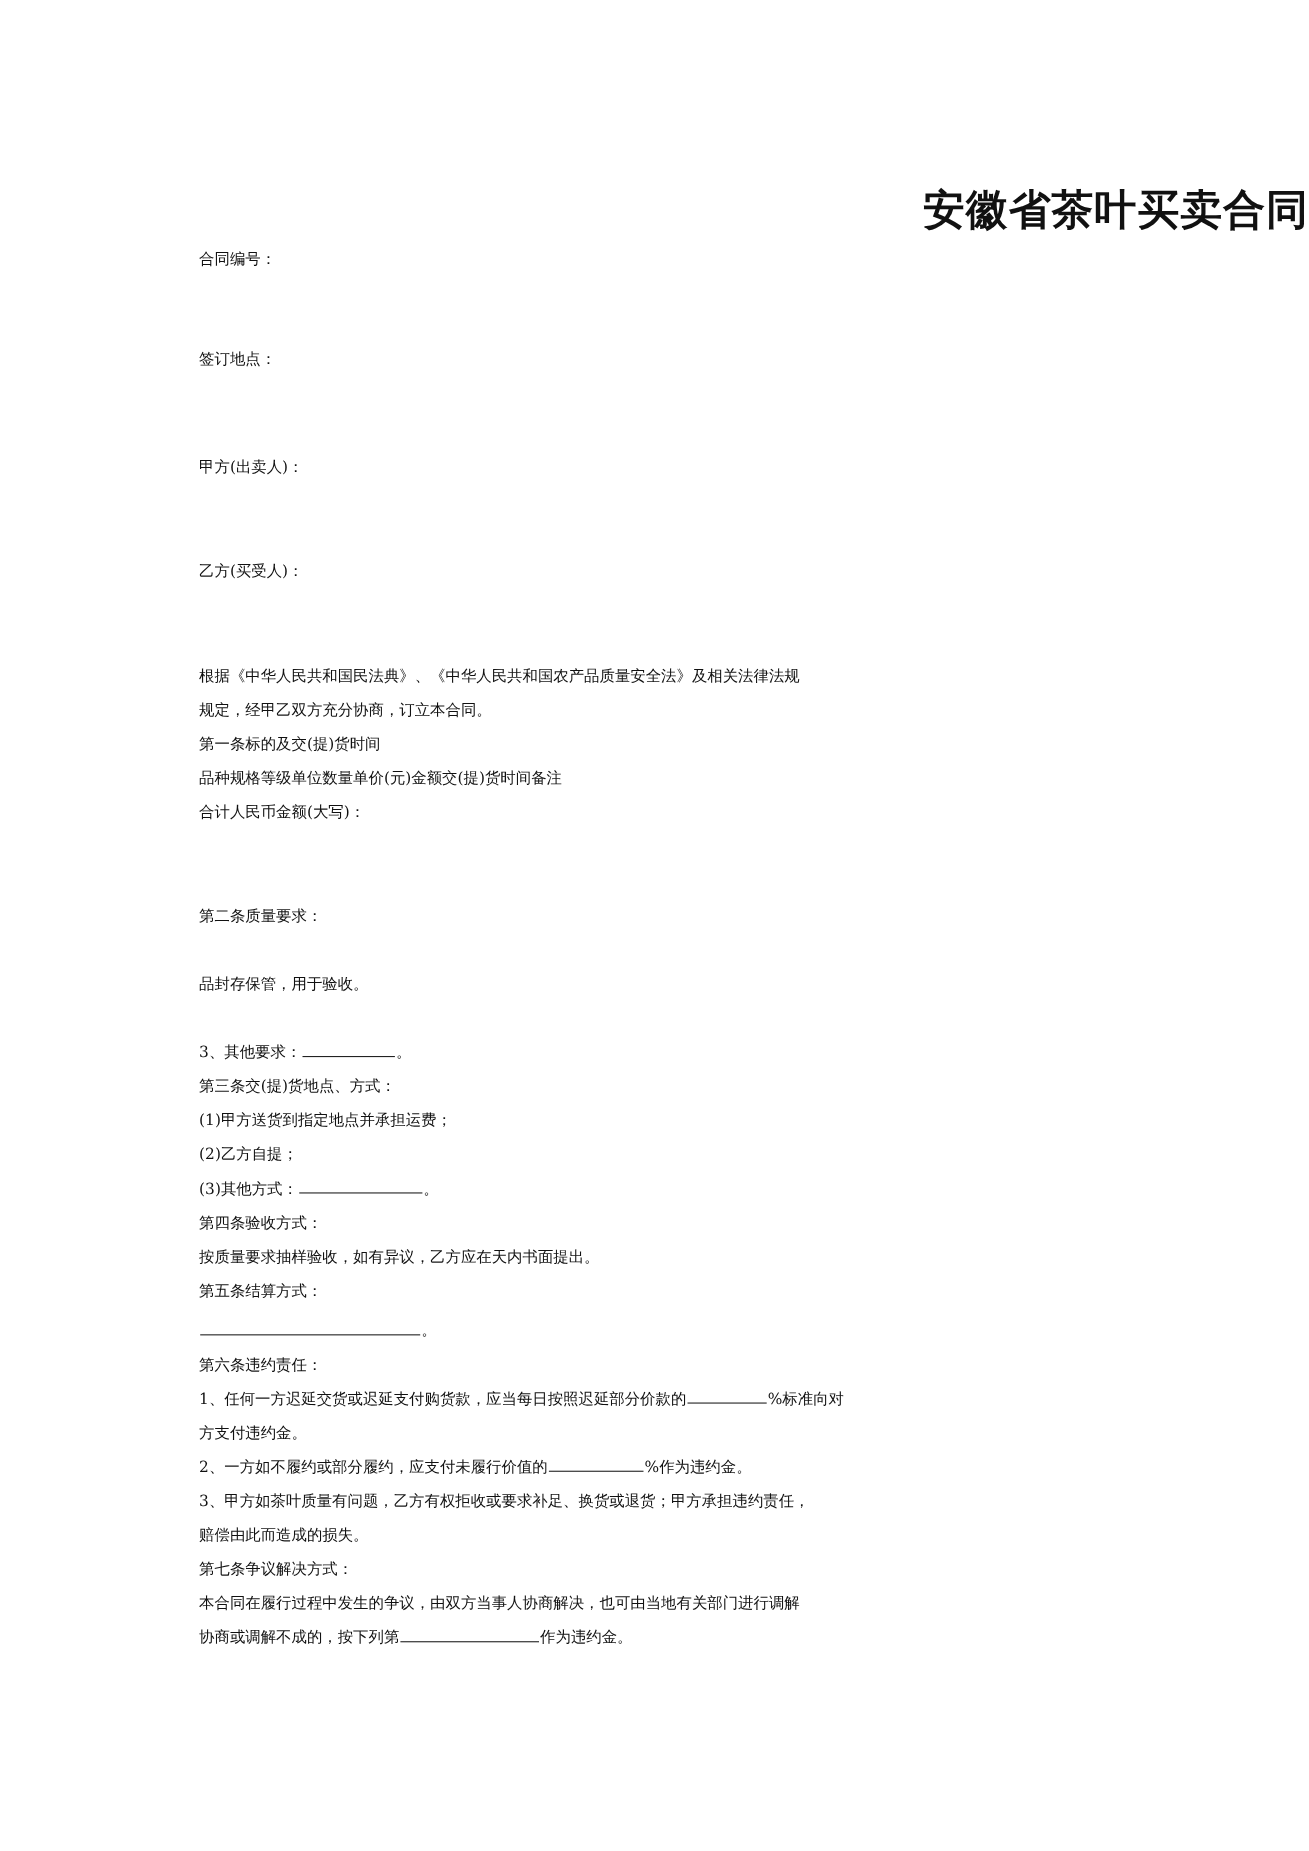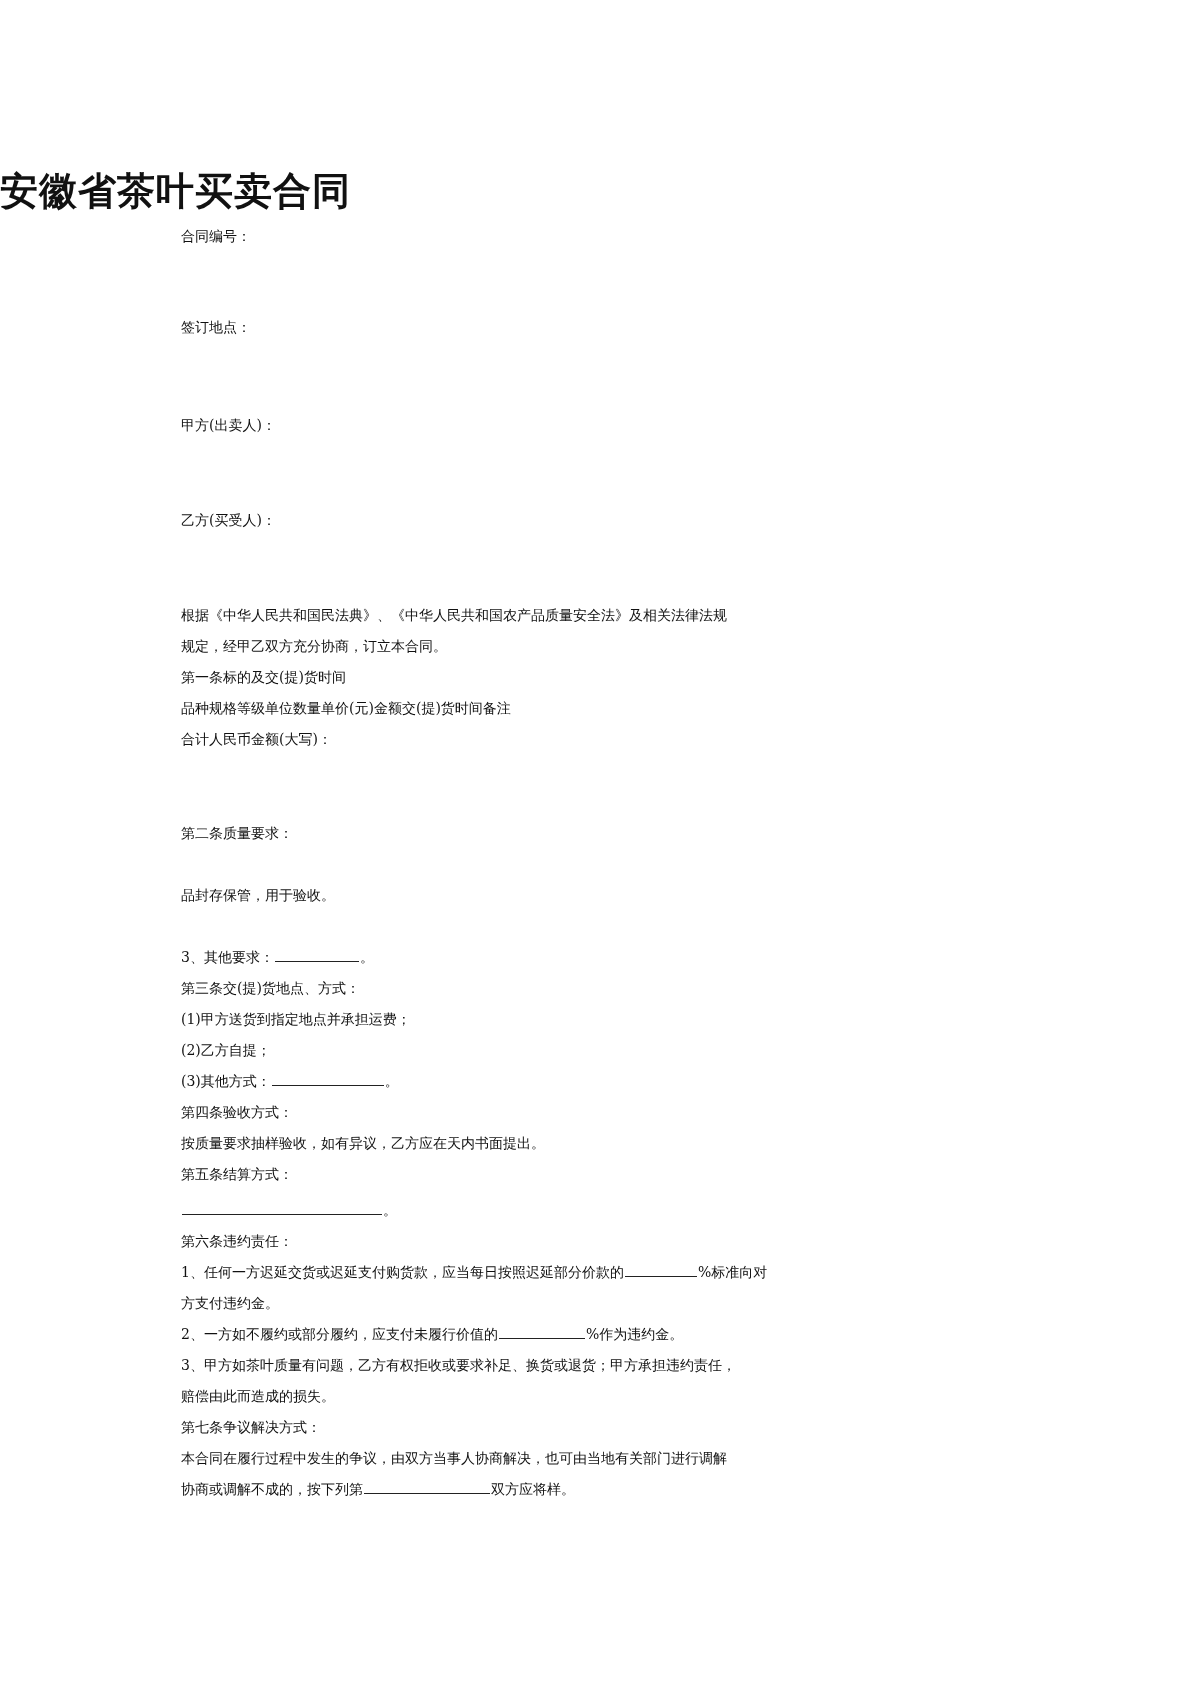--- a/index.html
+++ b/index.html
@@ -1,19 +1,19 @@
 <!DOCTYPE html>
 <html><head>
 <meta charset="utf-8">
 <style>
   html, body { margin: 0; padding: 0; background: #ffffff; }
   body { width: 1190px; height: 1683px; position: relative; overflow: hidden;
          font-family: "DejaVu Serif", "Liberation Serif", serif; color: #111; }
   .page { position: absolute; left: 0; top: 0; width: 1190px; height: 1683px; background: #fff; }
-  .title { position: absolute; left: 0; width: 1190px; top: 166px; text-align: left;
+  .title { position: absolute; left: 0; width: 1190px; top: 166px; text-align: right;
            font-size: 38px; font-weight: bold; letter-spacing: 1px; line-height: 50px; }
   .line { position: absolute; left: 181px; font-size: 14px; line-height: 30px; white-space: nowrap; }
   .blank { display: inline-block; border-bottom: 1px solid #222; height: 18px; vertical-align: baseline; margin: 0 1px; }
 </style>
 </head>
 <body>
 
 <div class="page">
   <div class="title">安徽省茶叶买卖合同</div>
 
@@ -57,15 +57,15 @@
   <div class="line" style="top:1288px">方支付违约金。</div>
   <div class="line" style="top:1319px">
     <span>2、一方如不履约或部分履约，应支付未履行价值的</span><span class="blank" style="width:86px"></span><span>%作为违约金。</span>
   </div>
   <div class="line" style="top:1350px">3、甲方如茶叶质量有问题，乙方有权拒收或要求补足、换货或退货；甲方承担违约责任，</div>
   <div class="line" style="top:1381px">赔偿由此而造成的损失。</div>
 
   <div class="line" style="top:1412px">第七条争议解决方式：</div>
   <div class="line" style="top:1443px">本合同在履行过程中发生的争议，由双方当事人协商解决，也可由当地有关部门进行调解</div>
   <div class="line" style="top:1474px">
-    <span>协商或调解不成的，按下列第</span><span class="blank" style="width:126px"></span><span>双方应将样。</span>
+    <span>协商或调解不成的，按下列第</span><span class="blank" style="width:126px"></span><span>作为违约金。</span>
   </div>
 </div>
 
 </body></html>

